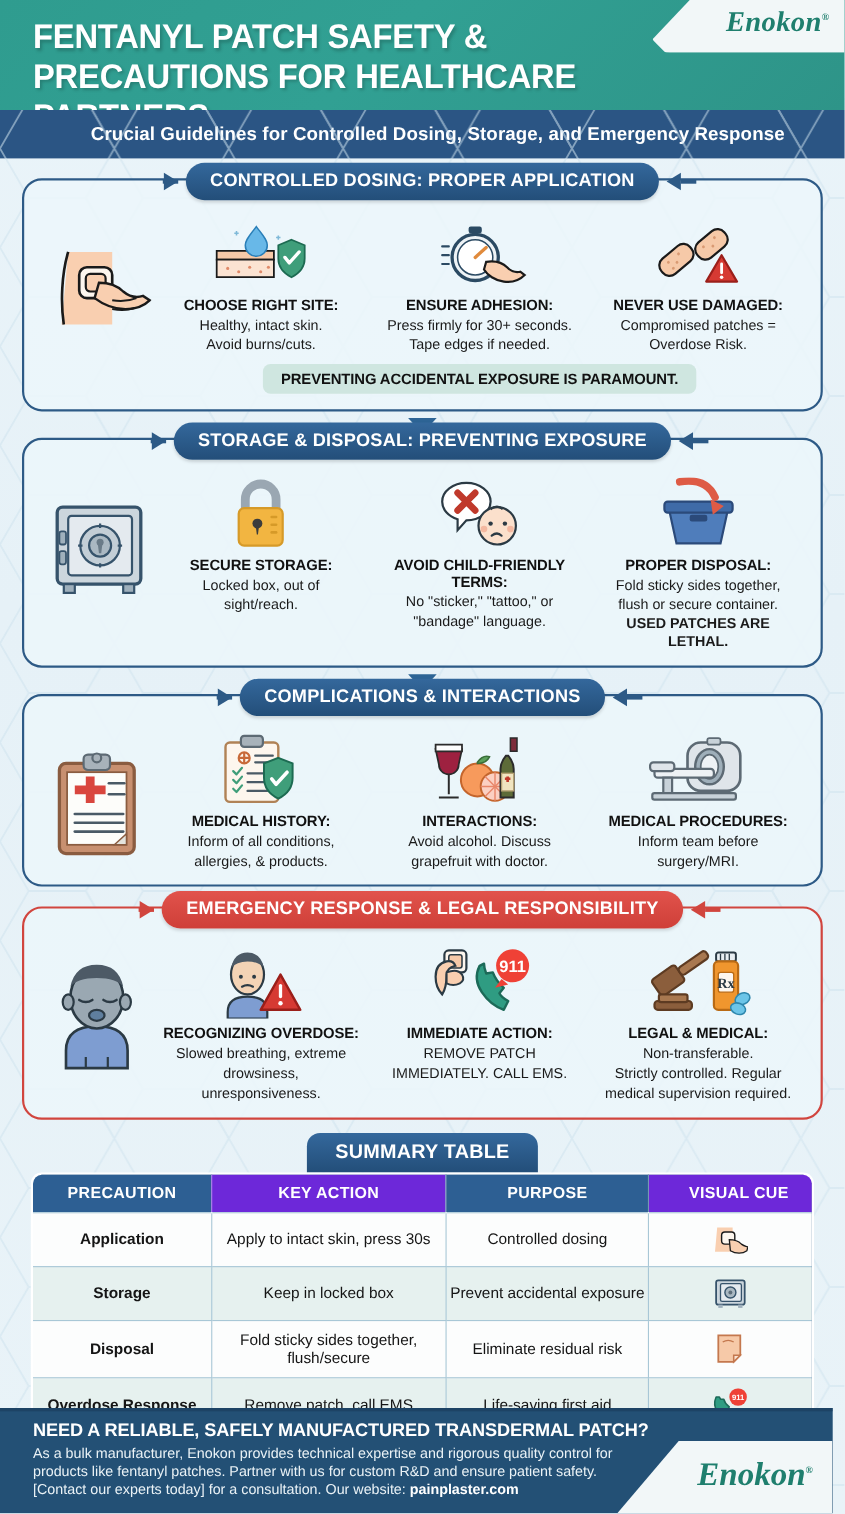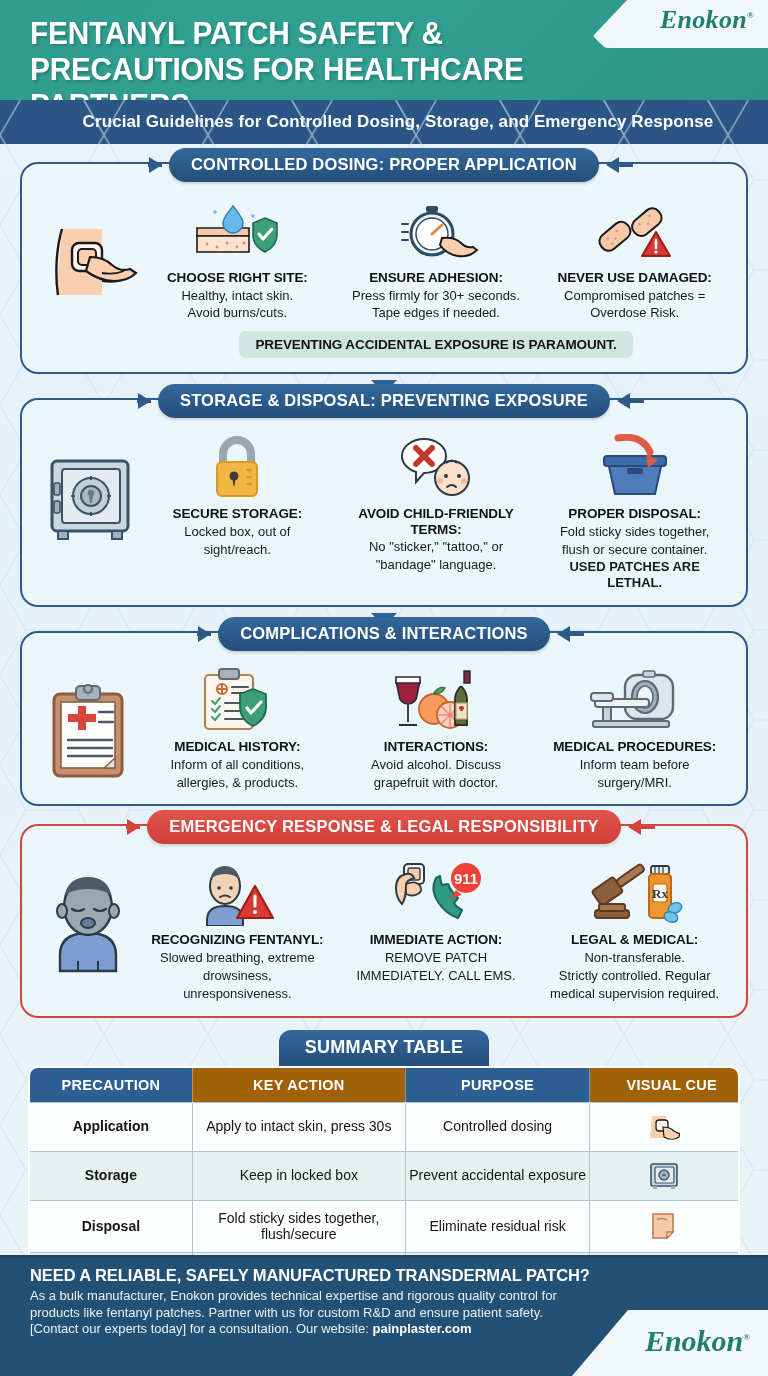--- a/index.html
+++ b/index.html
@@ -180,39 +180,39 @@
   table { border-collapse: collapse; width: 100%;
     border: 2px solid #2d5a86; border-radius: 10px; overflow:hidden;
     background:#fff; }
   thead th {
     color:#fff; font-size:14.5px; font-weight:700;
     padding: 9px 4px; letter-spacing:.3px;
     border-right: 1px solid rgba(255,255,255,.35);
   }
   thead th:last-child { border-right:none;padding-left:19px; }
   th.hdr-blue { background:#2d5f93; }
-  th.hdr-teal { background:#a16207; }
+  th.hdr-teal { background:#6d28d9; }
   tbody td {
     border: 1px solid #a8c7d6;
     padding: 9px 0;
     font-size: 14px; color:#151515; text-align:center;
     line-height:1.2;
   }
   tbody td.c0 { font-weight:700; width:23%; }
   tbody td.c1 { width:30%; }
   tbody td.c2 { width:26%; }
   tbody td.c3 { width:21%; }
   tbody tr:nth-child(odd)  td { background:#fcfdfd; }
   tbody tr:nth-child(even) td { background:#e6f1ef; }
   .cue { display:flex; align-items:center; justify-content:center; height:30px; }
 
   
   .footer {
-    position:absolute; left:0; right:0; bottom:0;
-    height: 121px;
+    position:absolute; left:0; right:11px; bottom:0;
+    height: 96px;
     background: #235075;
     overflow:hidden;
   }
   .footer .ftxt { padding: 11px 0 0 30px; width: 600px; }
   .footer h5 {
     color:#fff; font-size:16.5px; font-weight:700; letter-spacing:-.1px;
     margin-bottom:3px;
   }
   .footer p { color:#eaf2f6; font-size:13px; line-height:1.27; }
   .footer p b { font-weight:700; color:#ffffff; }
@@ -593,21 +593,21 @@
                 <ellipse cx="28" cy="26" rx="15" ry="18" fill="#f3d3b5" stroke="#2b3a44" stroke-width="2"></ellipse>
                 <path d="M13 20 q3 -14 15 -14 q12 0 15 14 q-5 -6 -15 -6 q-10 0 -15 6z" fill="#4d5a66"></path>
                 <circle cx="22" cy="28" r="1.8" fill="#2b3a44"></circle>
                 <circle cx="34" cy="28" r="1.8" fill="#2b3a44"></circle>
                 <path d="M23 37 q5 -3 10 0" fill="none" stroke="#2b3a44" stroke-width="2" stroke-linecap="round"></path>
                 <path d="M58 26 l18 32 h-36z" fill="#d63a33" stroke="#9b1f1a" stroke-width="2.2" stroke-linejoin="round"></path>
                 <path d="M58 36 v10" stroke="#fff" stroke-width="3" stroke-linecap="round"></path>
                 <circle cx="58" cy="52" r="2" fill="#fff"></circle>
               </svg>
             </div>
-            <h4>RECOGNIZING FENTANYL:</h4>
+            <h4>RECOGNIZING OVERDOSE:</h4>
             <p>Slowed breathing, extreme</p>
             <p>drowsiness,</p>
             <p>unresponsiveness.</p>
           </div>
 
           <div class="col">
             <div class="icon-holder">
               <svg width="96" height="66" viewBox="0 0 96 66">
                 <rect x="16" y="4" width="20" height="20" rx="4" fill="#fdf6ee" stroke="#2b3a44" stroke-width="2"></rect>
                 <rect x="20" y="8" width="12" height="12" rx="2" fill="#f6c9a8" stroke="#2b3a44" stroke-width="1.4"></rect>

